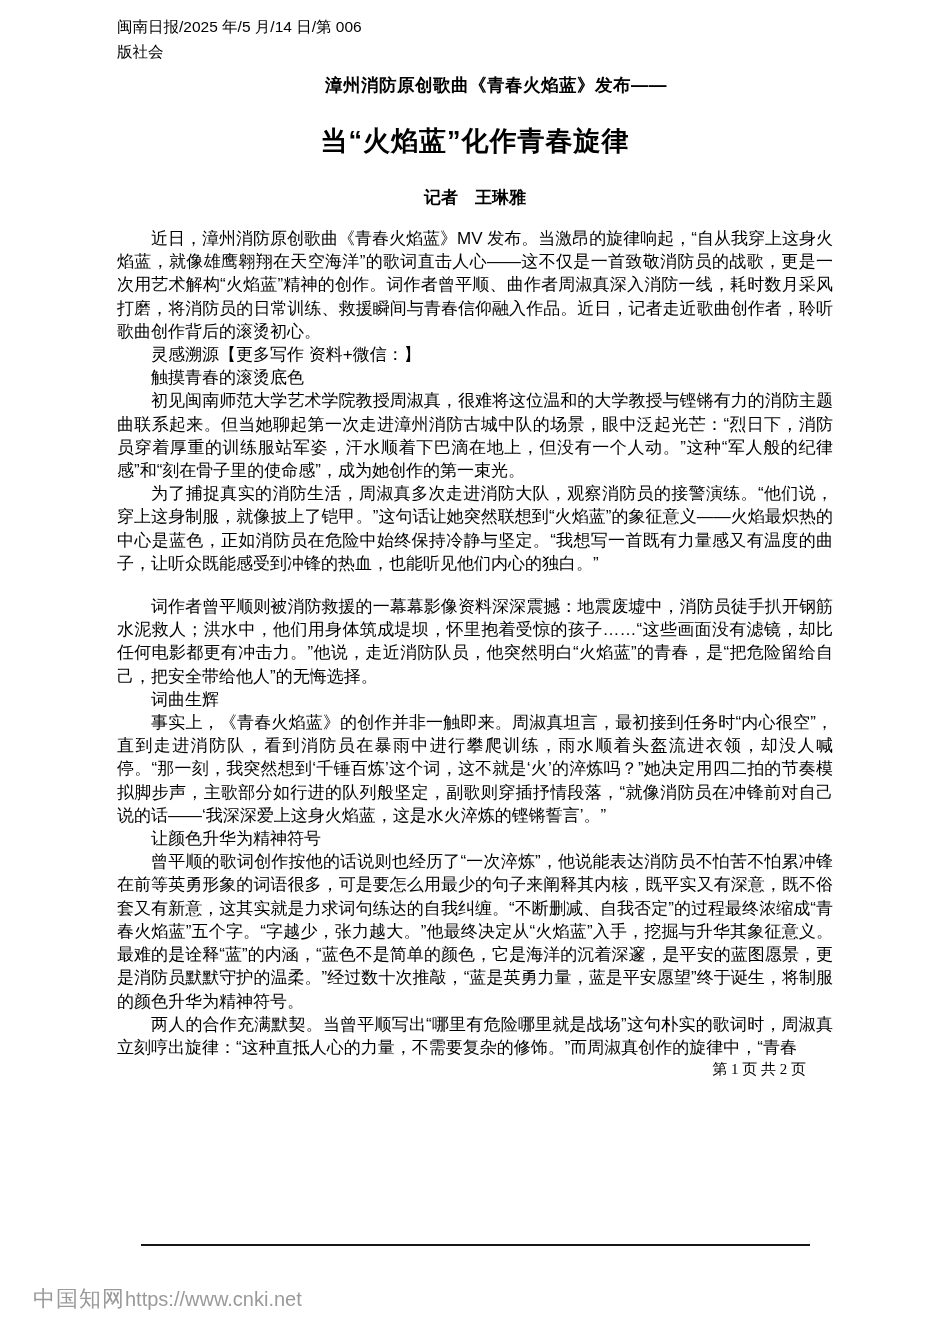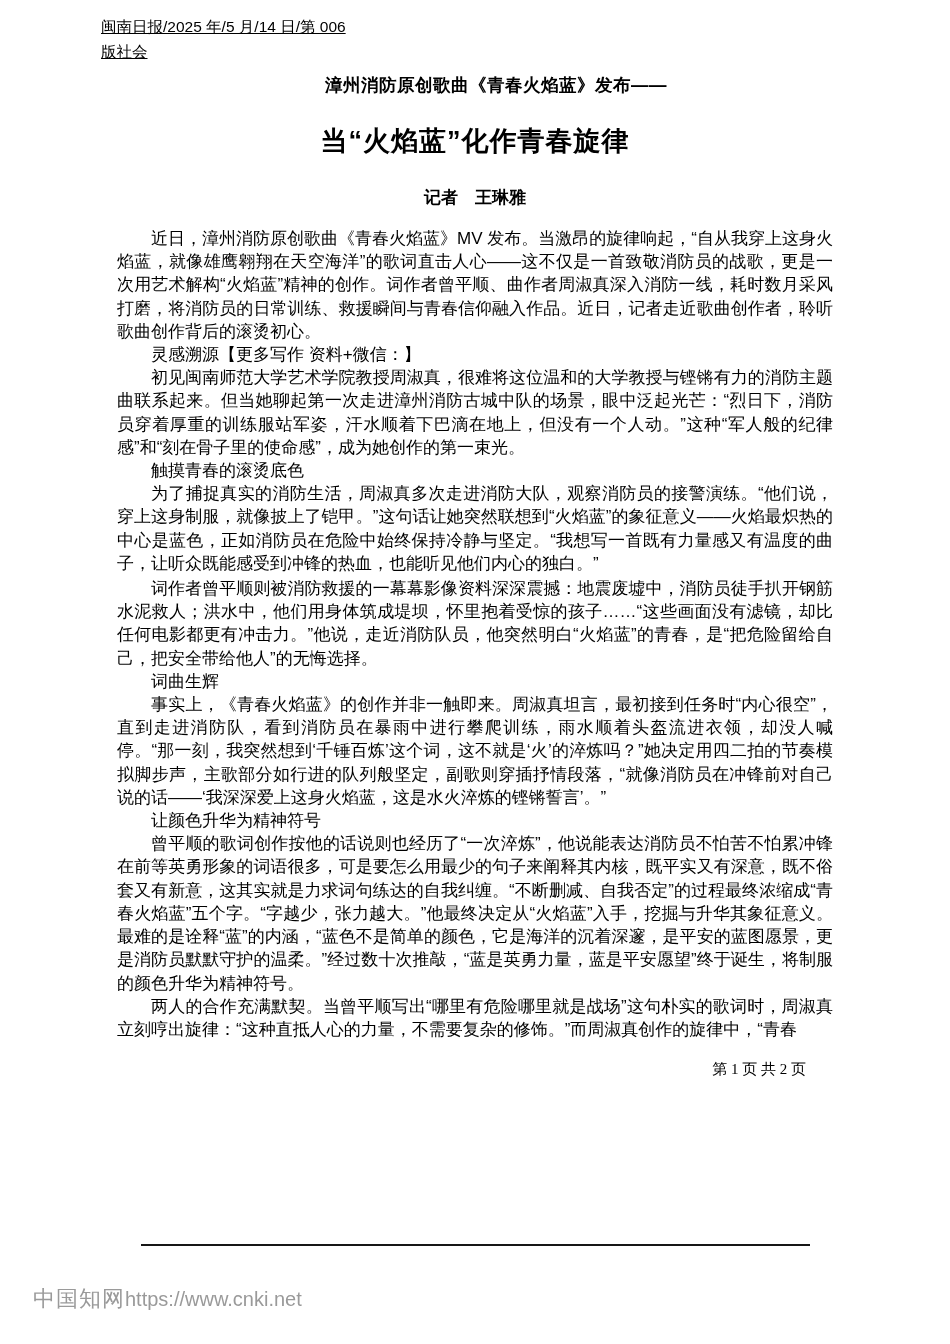--- a/index.html
+++ b/index.html
@@ -8,26 +8,25 @@
     width: 950px;
     height: 1344px;
     margin: 0 auto;
     background: #ffffff;
     font-family: "Liberation Sans", "DejaVu Sans", sans-serif;
     color: #000000;
     overflow: hidden;
   }
   .doc-header {
     position: absolute;
-    left: 101px;
+    left: 117px;
     top: 14px;
     font-size: 15.5px;
     line-height: 25px;
     color: #000000;
-    text-decoration: underline;
   }
   .kicker {
     position: absolute;
     left: 0;
     top: 73px;
     width: 100%;
     text-align: center;
     font-size: 17.5px;
     font-weight: 600;
     letter-spacing: 0.5px;
@@ -61,21 +60,21 @@
     line-height: 23.2px;
     text-align: justify;
     text-justify: inter-ideograph;
   }
   .article-body p {
     margin: 0;
     padding: 0;
     text-indent: 2em;
   }
   .article-body p.gap-before {
-    margin-top: 2px;
+    margin-top: 20px;
   }
   .pagination {
     position: absolute;
     right: 144px;
     top: 1060px;
     font-size: 15px;
     color: #000000;
     font-family: Liberation Serif, serif;
   }
   .footer-rule {
@@ -109,22 +108,22 @@
 
   <div class="kicker">漳州消防原创歌曲《青春火焰蓝》发布——</div>
 
   <h1 class="main-title" style="margin:0;">当“火焰蓝”化作青春旋律</h1>
 
   <div class="byline">记者　王琳雅</div>
 
   <div class="article-body">
     <p>近日，漳州消防原创歌曲《青春火焰蓝》MV 发布。当激昂的旋律响起，“自从我穿上这身火焰蓝，就像雄鹰翱翔在天空海洋”的歌词直击人心——这不仅是一首致敬消防员的战歌，更是一次用艺术解构“火焰蓝”精神的创作。词作者曾平顺、曲作者周淑真深入消防一线，耗时数月采风打磨，将消防员的日常训练、救援瞬间与青春信仰融入作品。近日，记者走近歌曲创作者，聆听歌曲创作背后的滚烫初心。</p>
     <p>灵感溯源【更多写作 资料+微信：】</p>
+    <p>触摸青春的滚烫底色</p>
     <p>初见闽南师范大学艺术学院教授周淑真，很难将这位温和的大学教授与铿锵有力的消防主题曲联系起来。但当她聊起第一次走进漳州消防古城中队的场景，眼中泛起光芒：“烈日下，消防员穿着厚重的训练服站军姿，汗水顺着下巴滴在地上，但没有一个人动。”这种“军人般的纪律感”和“刻在骨子里的使命感”，成为她创作的第一束光。</p>
-    <p>触摸青春的滚烫底色</p>
     <p>为了捕捉真实的消防生活，周淑真多次走进消防大队，观察消防员的接警演练。“他们说，穿上这身制服，就像披上了铠甲。”这句话让她突然联想到“火焰蓝”的象征意义——火焰最炽热的中心是蓝色，正如消防员在危险中始终保持冷静与坚定。“我想写一首既有力量感又有温度的曲子，让听众既能感受到冲锋的热血，也能听见他们内心的独白。”</p>
     <p class="gap-before">词作者曾平顺则被消防救援的一幕幕影像资料深深震撼：地震废墟中，消防员徒手扒开钢筋水泥救人；洪水中，他们用身体筑成堤坝，怀里抱着受惊的孩子……“这些画面没有滤镜，却比任何电影都更有冲击力。”他说，走近消防队员，他突然明白“火焰蓝”的青春，是“把危险留给自己，把安全带给他人”的无悔选择。</p>
     <p>词曲生辉</p>
     <p>事实上，《青春火焰蓝》的创作并非一触即来。周淑真坦言，最初接到任务时“内心很空”，直到走进消防队，看到消防员在暴雨中进行攀爬训练，雨水顺着头盔流进衣领，却没人喊停。“那一刻，我突然想到‘千锤百炼’这个词，这不就是‘火’的淬炼吗？”她决定用四二拍的节奏模拟脚步声，主歌部分如行进的队列般坚定，副歌则穿插抒情段落，“就像消防员在冲锋前对自己说的话——‘我深深爱上这身火焰蓝，这是水火淬炼的铿锵誓言’。”</p>
     <p>让颜色升华为精神符号</p>
     <p>曾平顺的歌词创作按他的话说则也经历了“一次淬炼”，他说能表达消防员不怕苦不怕累冲锋在前等英勇形象的词语很多，可是要怎么用最少的句子来阐释其内核，既平实又有深意，既不俗套又有新意，这其实就是力求词句练达的自我纠缠。“不断删减、自我否定”的过程最终浓缩成“青春火焰蓝”五个字。“字越少，张力越大。”他最终决定从“火焰蓝”入手，挖掘与升华其象征意义。最难的是诠释“蓝”的内涵，“蓝色不是简单的颜色，它是海洋的沉着深邃，是平安的蓝图愿景，更是消防员默默守护的温柔。”经过数十次推敲，“蓝是英勇力量，蓝是平安愿望”终于诞生，将制服的颜色升华为精神符号。</p>
     <p>两人的合作充满默契。当曾平顺写出“哪里有危险哪里就是战场”这句朴实的歌词时，周淑真立刻哼出旋律：“这种直抵人心的力量，不需要复杂的修饰。”而周淑真创作的旋律中，“青春</p>
   </div>
 
   <div class="pagination">第 1 页 共 2 页</div>

